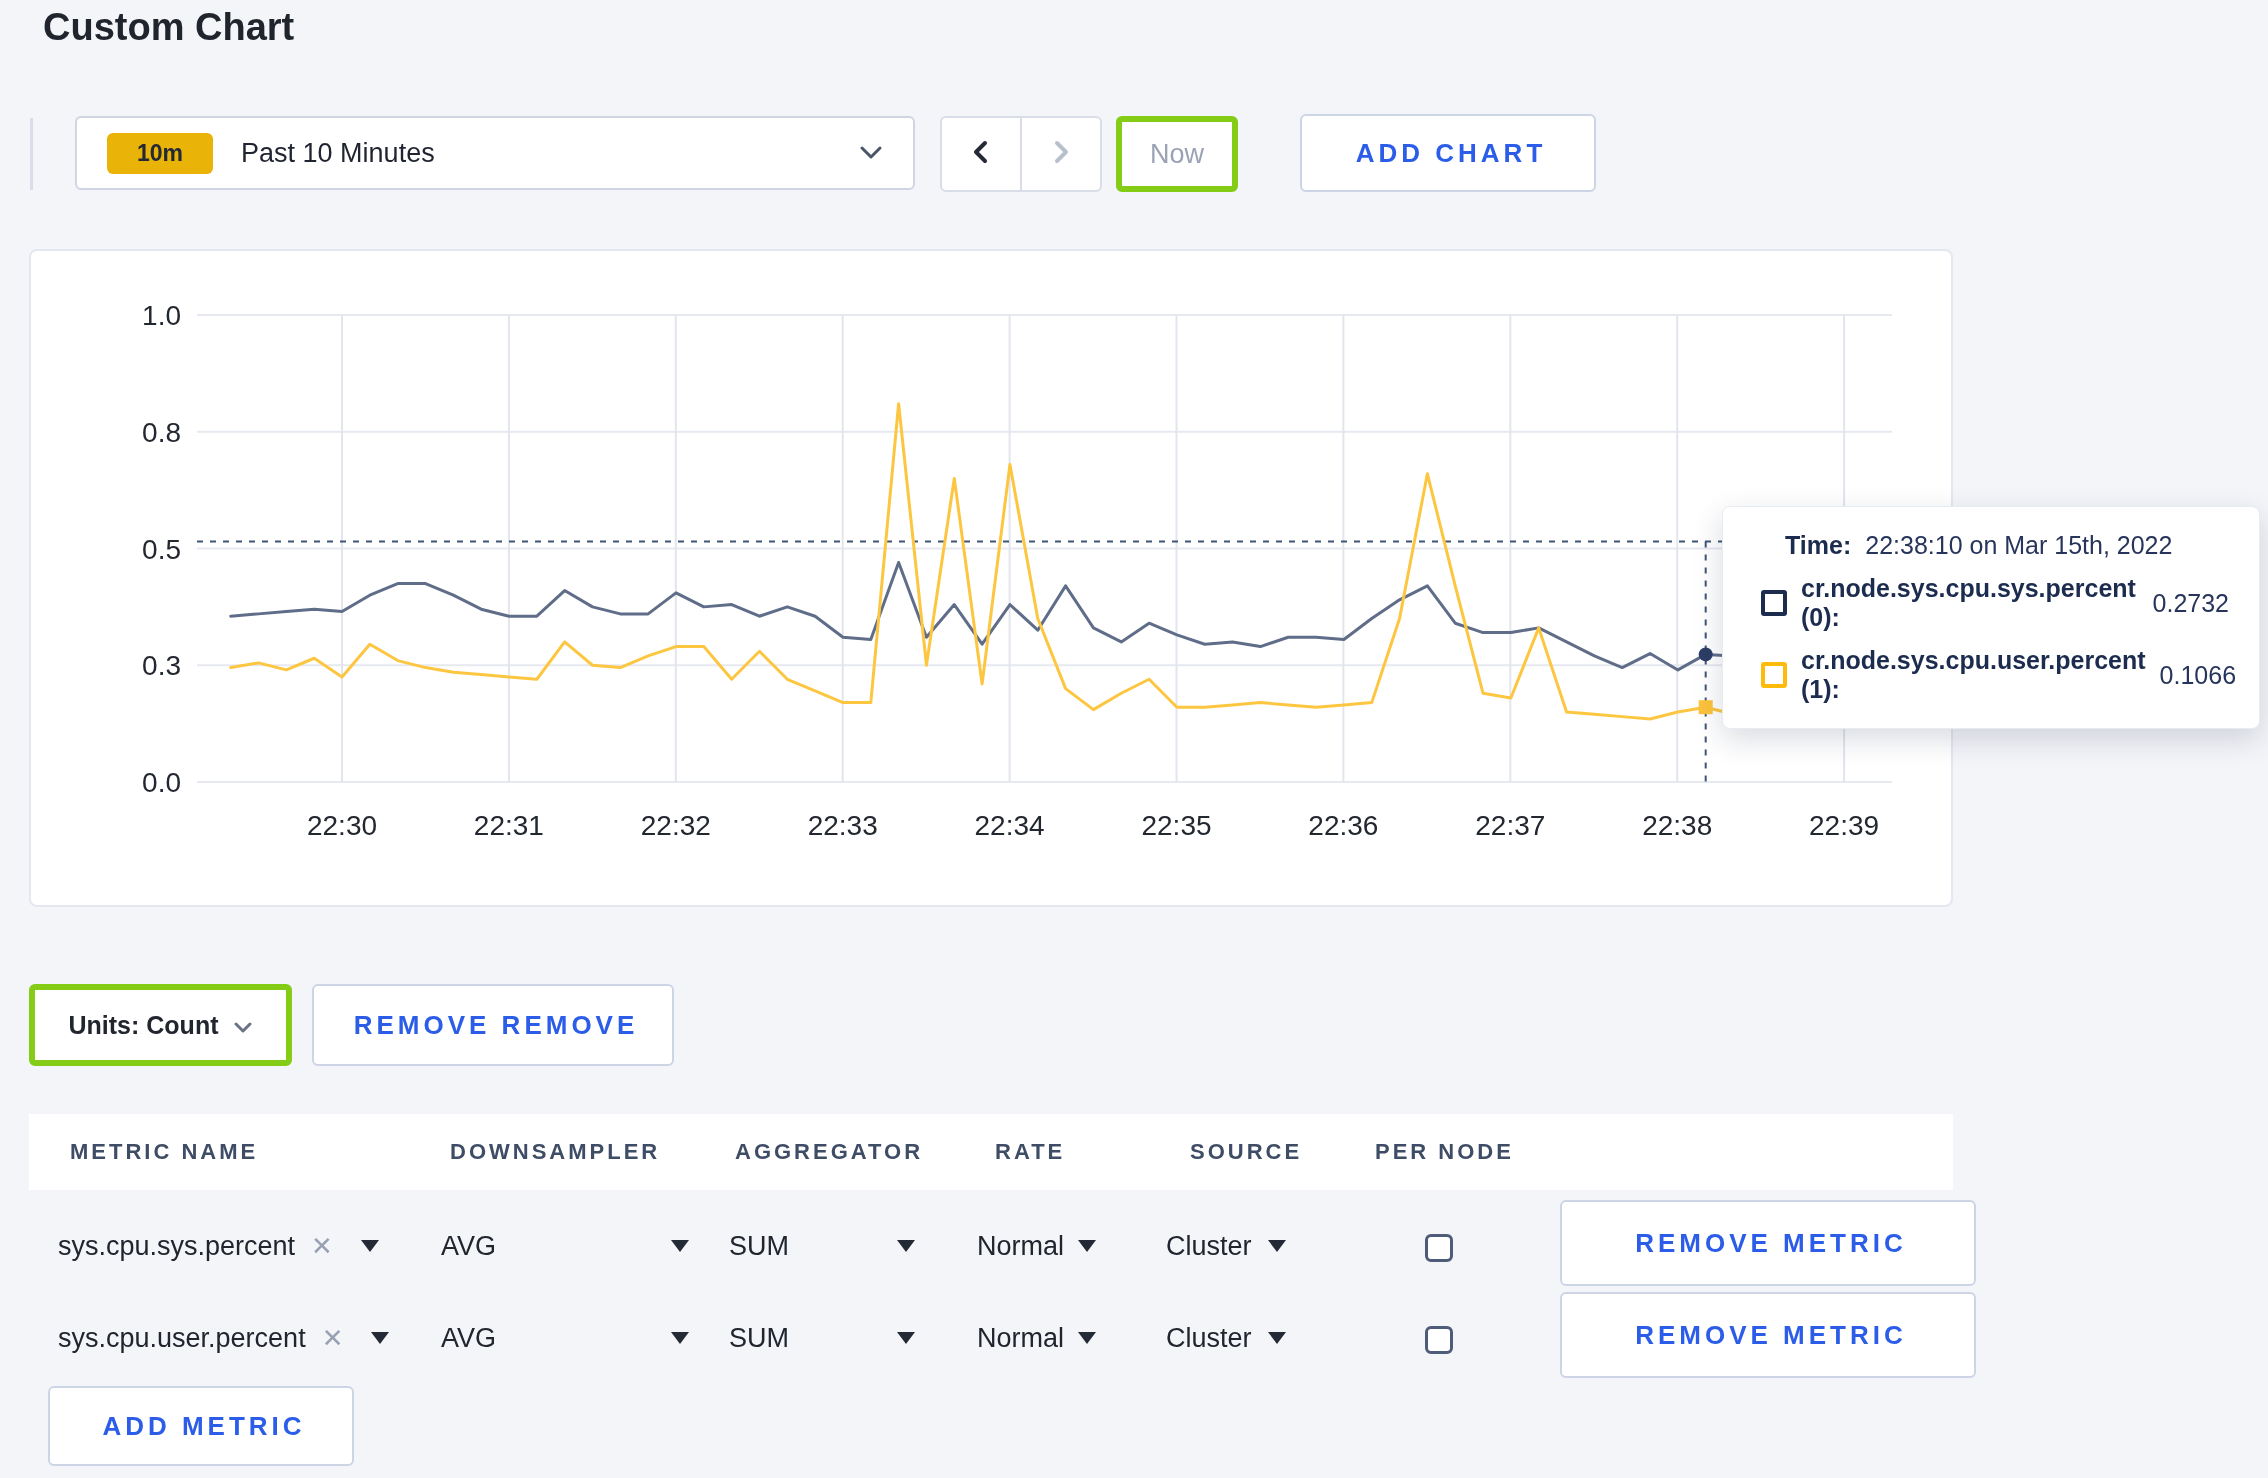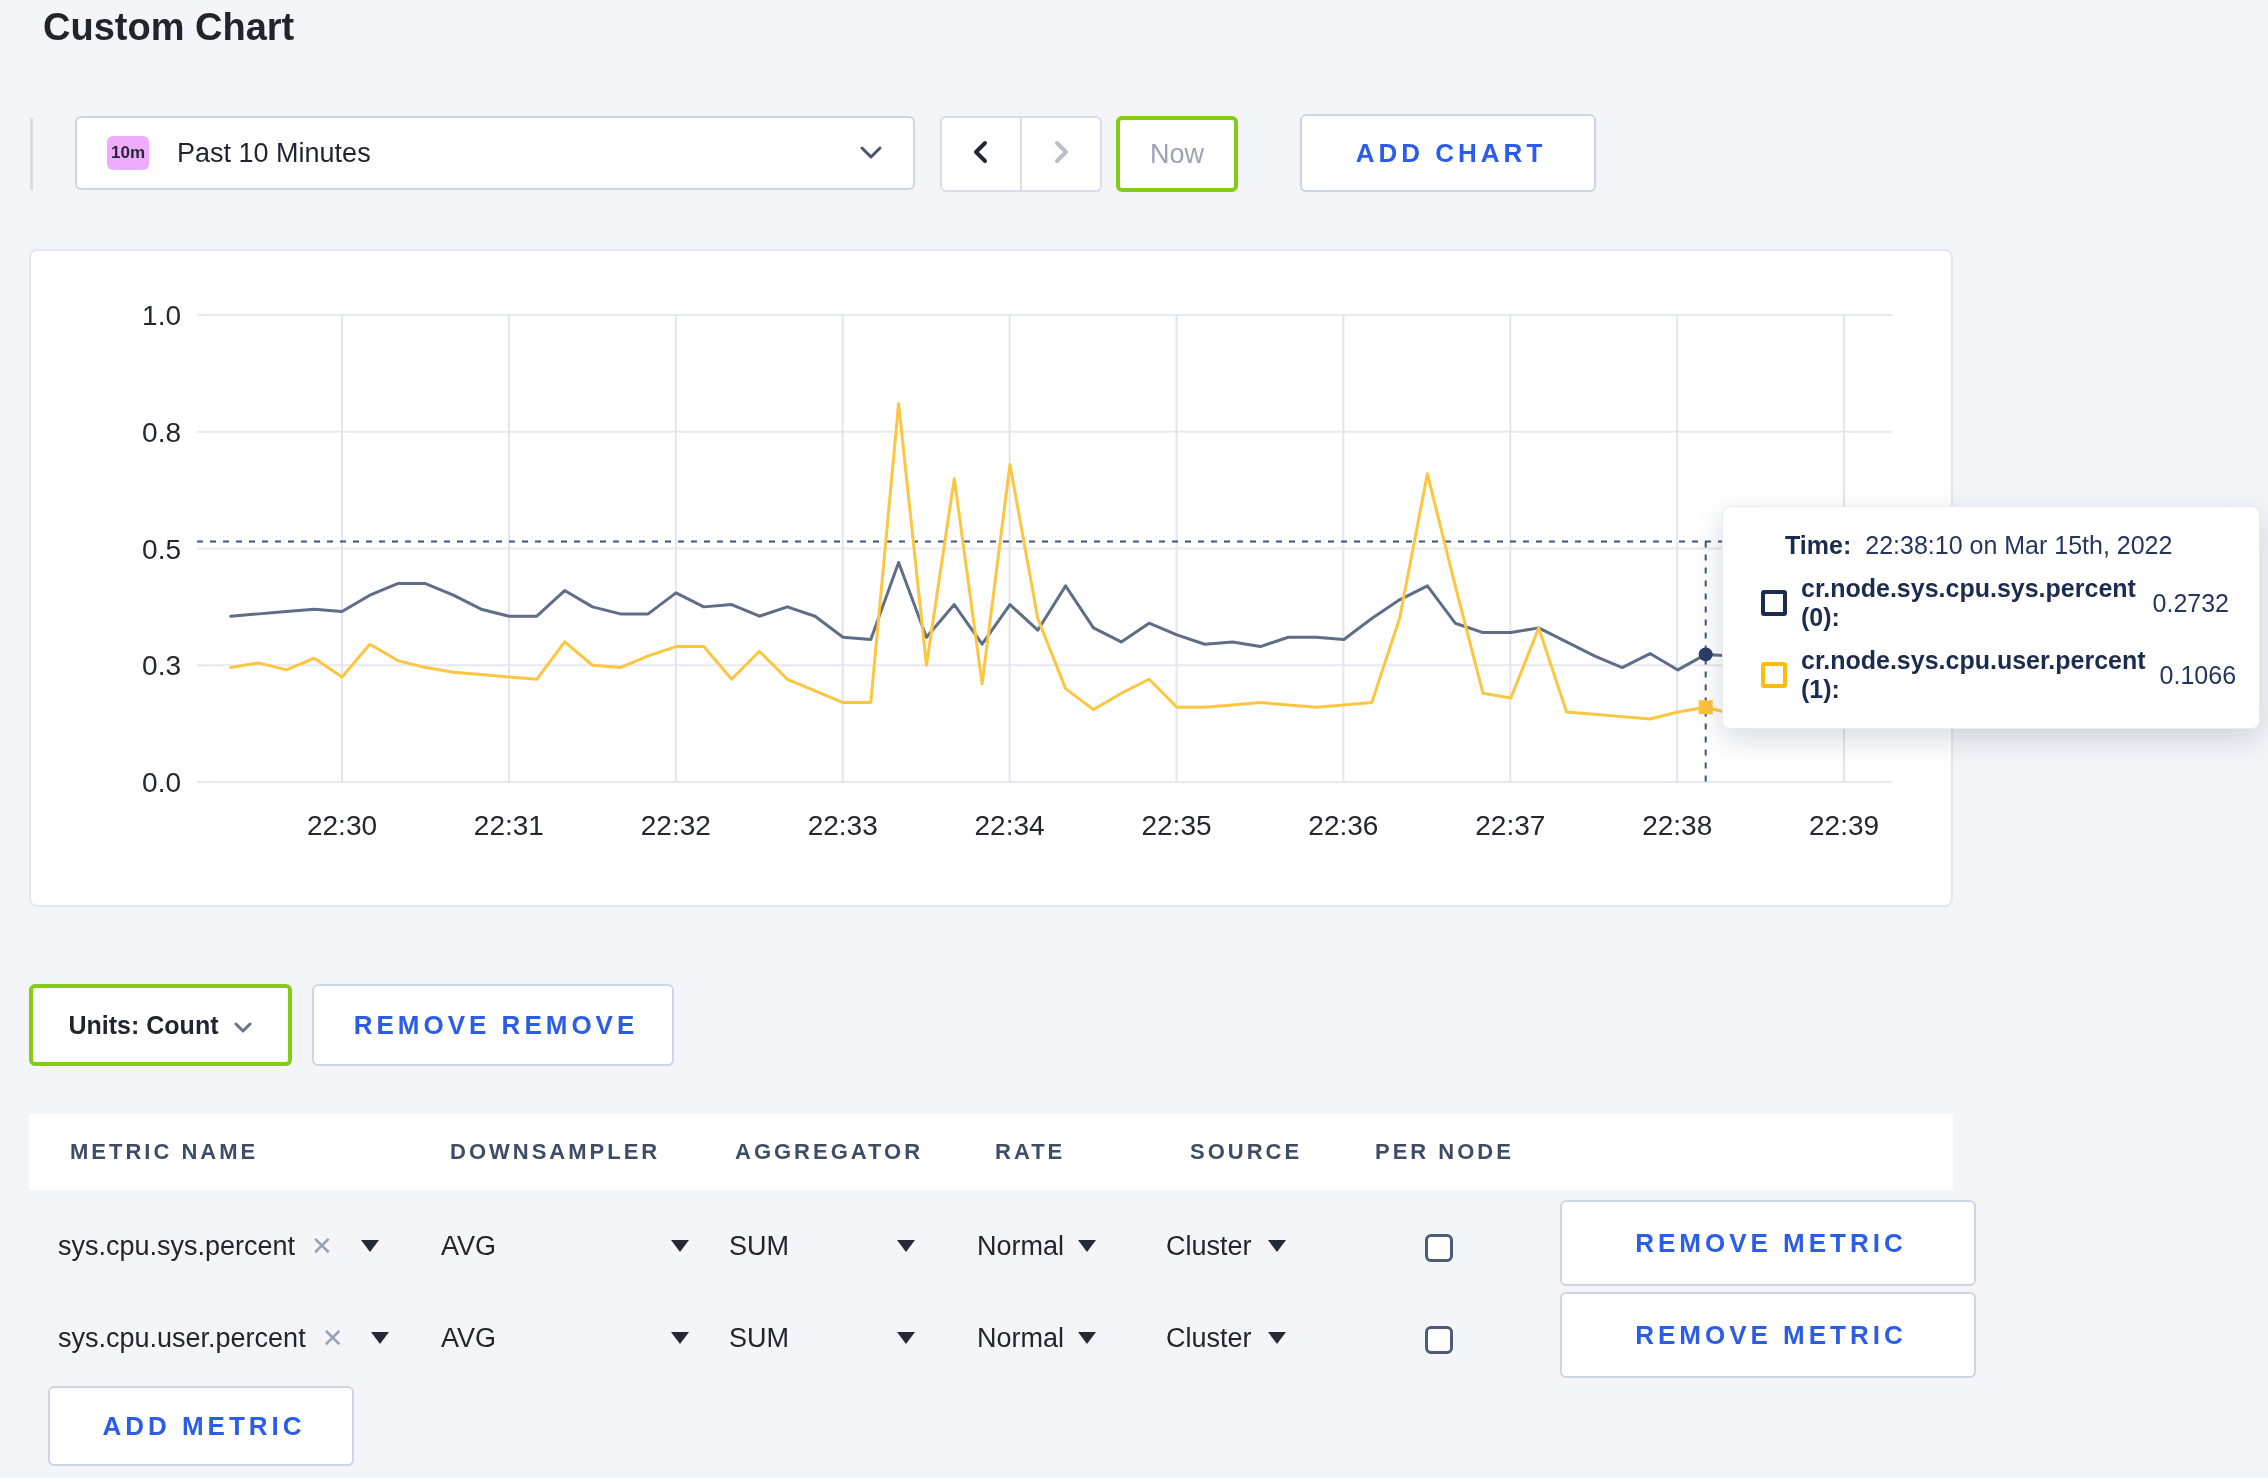--- a/index.html
+++ b/index.html
@@ -3,29 +3,29 @@
 <meta charset="utf-8">
 <style>
   html,body{margin:0;padding:0;background:#f4f5f9;font-family:"Liberation Sans",sans-serif;color:#242a35;}
   .page{position:relative;width:2268px;height:1478px;overflow:hidden;background:#f4f5f9;}
 
   .title{position:absolute;left:43px;top:6px;font-size:38px;font-weight:700;color:#1f242d;}
 
   .accent-bar{position:absolute;left:30px;top:118px;width:3px;height:72px;background:#d9dde7;}
 
   .time-sel{position:absolute;left:75px;top:116px;width:840px;height:74px;background:#fff;border:2px solid #cfd5e3;border-radius:6px;display:flex;align-items:center;padding:0 30px;box-sizing:border-box;cursor:pointer;}
-  .badge{background:#f0abfc;border-radius:6px;padding:7px 4px;font-weight:700;font-size:17px;color:#242a35;}
+  .badge{background:#eab308;border-radius:6px;padding:7px 30px;font-weight:700;font-size:23px;color:#242a35;}
   .ts-label{margin-left:28px;font-size:27px;color:#1f2430;}
   .ts-chev{margin-left:auto;display:flex;}
 
   .navgrp{position:absolute;left:940px;top:116px;width:162px;height:76px;background:#fff;border:2px solid #d9dde8;border-radius:6px;box-sizing:border-box;display:flex;}
   .navbtn{flex:1;display:flex;align-items:center;justify-content:center;cursor:pointer;}
   .navbtn + .navbtn{border-left:2px solid #d9dde8;}
 
-  .btn{background:#fff;border:4px solid #84cc16;border-radius:6px;box-sizing:border-box;display:flex;align-items:center;justify-content:center;cursor:pointer;}
+  .btn{background:#fff;border:6px solid #84cc16;border-radius:6px;box-sizing:border-box;display:flex;align-items:center;justify-content:center;cursor:pointer;}
   .now-btn{position:absolute;left:1116px;top:116px;width:122px;height:76px;color:#9aa2b4;font-size:27px;}
   .blue-btn{color:#2b5de8;font-weight:700;letter-spacing:4px;font-size:26px;border:2px solid #cdd4e6;padding-left:6px;}
   .add-chart{position:absolute;left:1300px;top:114px;width:296px;height:78px;}
 
   .chart-card{position:absolute;left:29px;top:249px;width:1924px;height:658px;background:#fff;border:2px solid #e4e7f0;border-radius:8px;box-sizing:border-box;}
   .chart-card svg{position:absolute;left:0;top:0;}
   .tick{font-family:"Liberation Sans",sans-serif;font-size:28px;fill:#23272f;}
 
   .tooltip{position:absolute;left:1722px;top:506px;width:538px;box-sizing:border-box;background:#fff;border:1px solid #e8ebf2;border-radius:8px;box-shadow:0 10px 30px rgba(20,30,60,.16);padding:24px 30px;display:flex;flex-direction:column;gap:14px;z-index:6;}
   .tt-row{display:flex;align-items:center;font-size:25px;color:#1c2c4f;padding-left:8px;}

